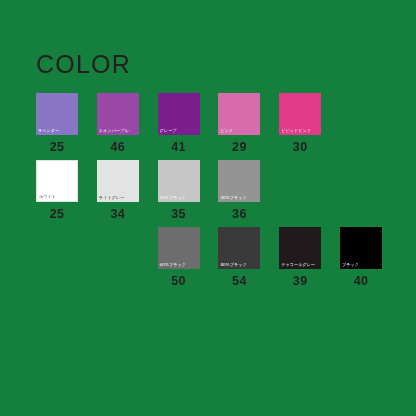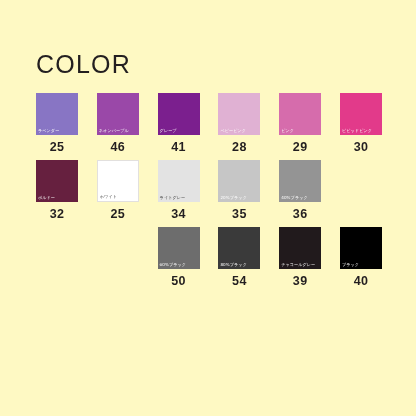--- a/index.html
+++ b/index.html
@@ -13,21 +13,21 @@
     background: #f4f3f1;
     font-family: "Liberation Sans", "DejaVu Sans", sans-serif;
     overflow: hidden;
     position: relative;
   }
   .sheet {
     position: absolute;
     left: 0; top: 0;
     width: 416px;
     height: 416px;
-    background: #fef9c3;
+    background: #15803d;
   }
   .page-title {
     position: absolute;
     left: 36px;
     top: 52px;
     font-size: 25px;
     font-weight: 400;
     letter-spacing: 1.2px;
     color: #231f20;
     line-height: 1;
@@ -106,45 +106,33 @@
           </div>
           <div class="cell-number">46</div>
         </div>
         <div class="cell">
           <div class="swatch" style="background: rgb(123, 31, 142);">
             <div class="swatch-label light">グレープ</div>
           </div>
           <div class="cell-number">41</div>
         </div>
         <div class="cell">
-          <div class="swatch" style="background: rgb(224, 177, 211);">
-            <div class="swatch-label light">ベビーピンク</div>
-          </div>
-          <div class="cell-number">28</div>
-        </div>
-        <div class="cell">
           <div class="swatch" style="background: rgb(214, 108, 172);">
             <div class="swatch-label light">ピンク</div>
           </div>
           <div class="cell-number">29</div>
         </div>
         <div class="cell">
           <div class="swatch" style="background: rgb(226, 58, 138);">
             <div class="swatch-label light">ビビッドピンク</div>
           </div>
           <div class="cell-number">30</div>
         </div>
       </div>
       <div class="row">
-        <div class="cell">
-          <div class="swatch" style="background: rgb(102, 32, 63);">
-            <div class="swatch-label light">ボルドー</div>
-          </div>
-          <div class="cell-number">32</div>
-        </div>
         <div class="cell">
           <div class="swatch bordered" style="background: rgb(255, 255, 255);">
             <div class="swatch-label dark">ホワイト</div>
           </div>
           <div class="cell-number">25</div>
         </div>
         <div class="cell">
           <div class="swatch" style="background: rgb(227, 227, 227);">
             <div class="swatch-label dark">ライトグレー</div>
           </div>

